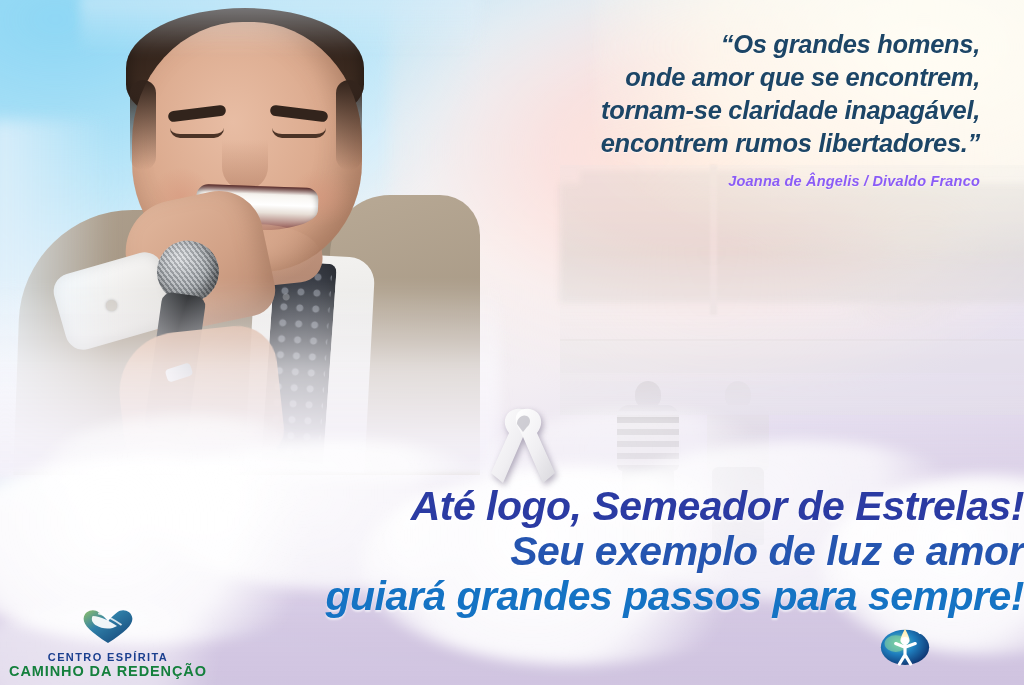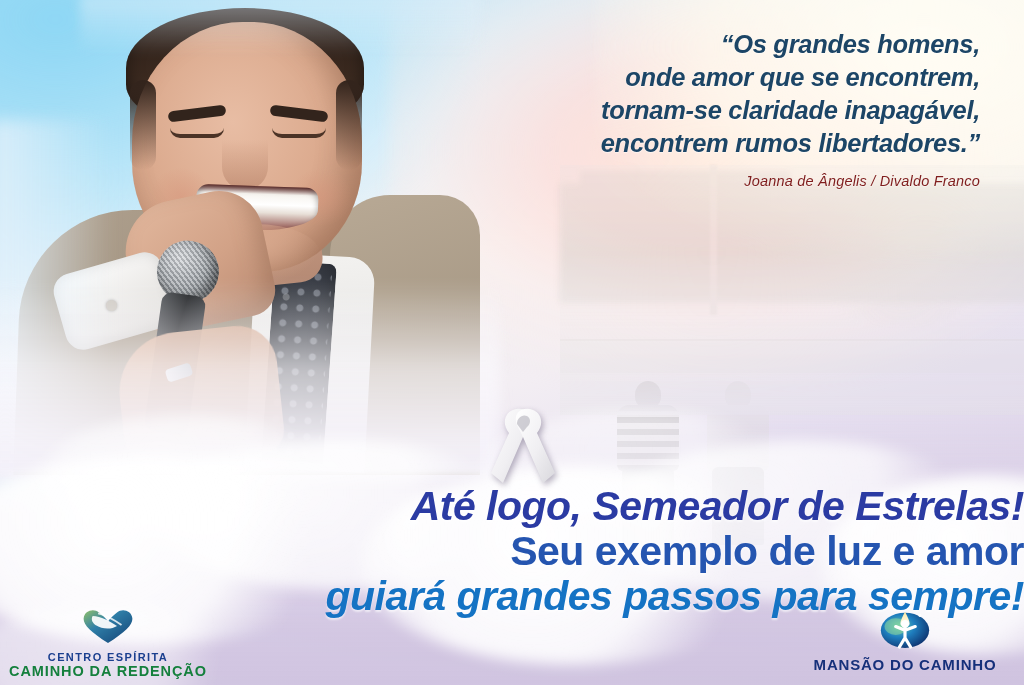--- a/index.html
+++ b/index.html
@@ -316,24 +316,24 @@
     font-size:25.5px;
     line-height:33px;
     letter-spacing:-0.3px;
     color:#1c4566;
     white-space:nowrap;
     text-shadow:0 1px 1px rgba(255,255,255,.55);
   }
   .attrib{
     margin-top:13px;
     font-style:italic;
-    font-weight:normal;
+    font-weight:bold;
     font-size:14.5px;
     letter-spacing:0.2px;
-    color:#7f1d1d;
+    color:#8b5cf6;
     text-shadow:0 1px 1px rgba(255,255,255,.5);
   }
 
   
   .ribbon{
     position:absolute; left:487px; top:407px; width:72px; height:78px;
     filter:drop-shadow(2px 3px 3px rgba(90,80,110,.45));
   }
 
   
@@ -343,21 +343,21 @@
   }
   .headline .h1{
     font-style:italic; font-weight:bold;
     font-size:41px; line-height:45px;
     letter-spacing:-0.5px;
     color:#2b3ba3;
     text-shadow:0 2px 2px rgba(255,255,255,.6);
     white-space:nowrap;
   }
   .headline .h2{
-    font-weight:bold;
+    font-style:italic; font-weight:bold;
     font-size:41px; line-height:45px;
     letter-spacing:-0.5px;
     color:#2555b0;
     text-shadow:0 2px 2px rgba(255,255,255,.6);
     white-space:nowrap;
   }
   .headline .h3{
     font-style:italic; font-weight:bold;
     font-size:41px; line-height:45px;
     letter-spacing:-0.5px;
@@ -527,16 +527,15 @@
           </linearGradient>
         </defs>
         <ellipse cx="28" cy="26" rx="26" ry="19" fill="url(#gg)"></ellipse>
         <ellipse cx="18" cy="22" rx="12" ry="9" fill="#8fd89f" opacity=".55"></ellipse>
         <path d="M28 6 C31 12 33 16 33 19 C33 23 23 23 23 19 C23 16 25 12 28 6Z" fill="url(#fl)"></path>
         <circle cx="28" cy="19" r="4.2" fill="#ffffff"></circle>
         <path d="M28 22 L28 36 M28 26 L18 22 M28 26 L39 22 M28 34 L22 44 M28 34 L34 44" stroke="#ffffff" stroke-width="3.4" stroke-linecap="round" fill="none"></path>
         <circle cx="44" cy="10" r="1.6" fill="#ffffff"></circle>
       </svg>
     </span>
-    <div class="logo-r1">MANSÃO DO CAMINHO</div>
   </div>
 
 </div>
 
 </body></html>

